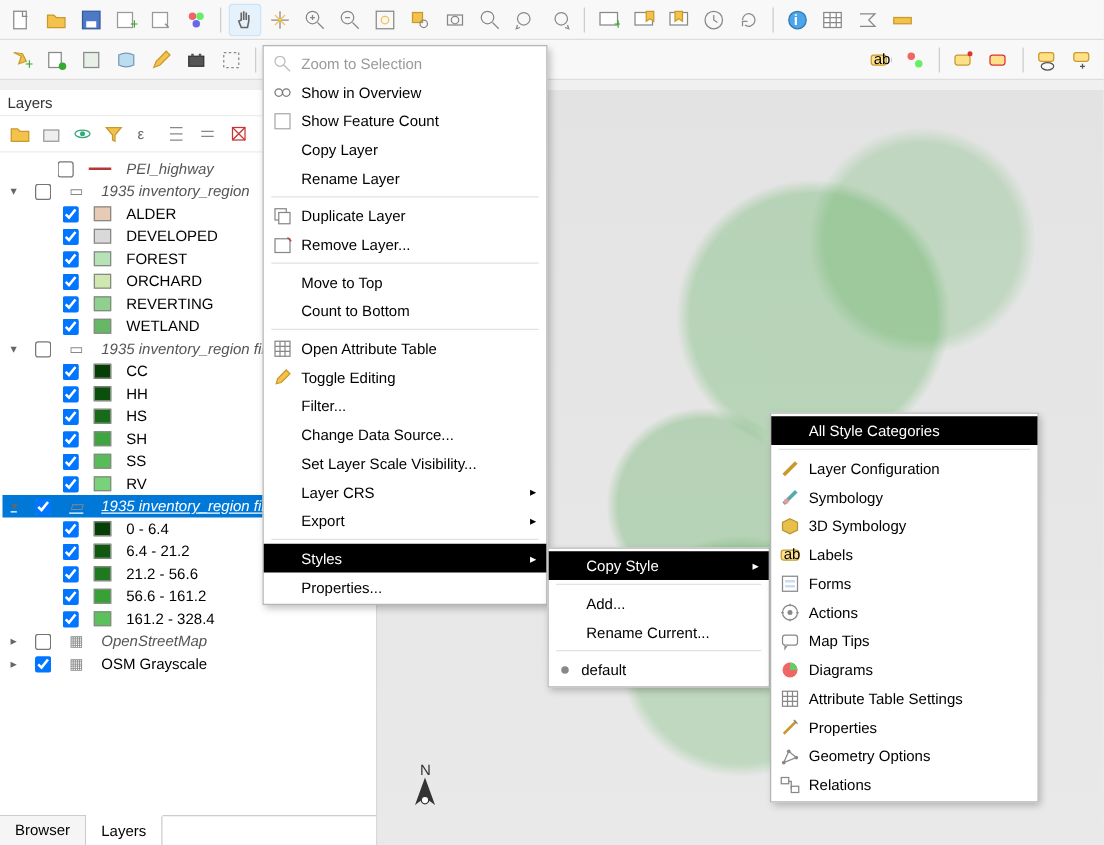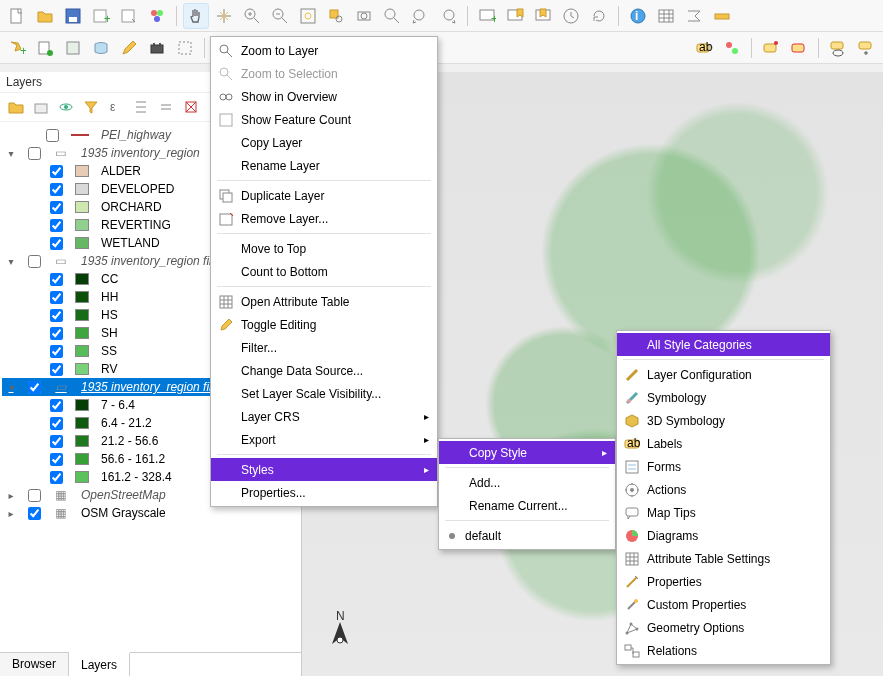--- a/index.html
+++ b/index.html
@@ -44,21 +44,21 @@
   radial-gradient(circle at 50% 75%, rgba(50,160,50,0.22) 0 16%, transparent 18%),
   radial-gradient(circle at 75% 20%, rgba(50,160,50,0.20) 0 12%, transparent 14%),
   linear-gradient(#e3e3e3,#e9e9e9);
 }
 .north-arrow { position: absolute; left: 20px; bottom: 18px; width: 36px; height: 48px; }
 
 
 .menu { position: absolute; background: #fff; border: 1px solid #b5b5b5; box-shadow: 2px 3px 6px rgba(0,0,0,0.25); padding: 2px 0; }
 .menu .mi { display: flex; align-items: center; height: 23px; padding: 0 26px 0 6px; gap: 6px; cursor: default; position: relative; }
 .menu .mi.disabled { color: #9a9a9a; }
-.menu .mi.hl { background: #6d28d9; color: #fff; }
+.menu .mi.hl { background: #000000; color: #fff; }
 .menu .mi .mi-icon { width: 18px; height: 18px; display: inline-flex; align-items: center; justify-content: center; }
 .menu .mi .arrow { position: absolute; right: 8px; font-size: 10px; }
 .menu .mi.hl .arrow { color: #fff; }
 .menu .msep { height: 1px; background: #e2e2e2; margin: 3px 6px; }
 .menu .mi .chk { width: 14px; display: inline-flex; justify-content: center; }
 .menu .mi .dot { width: 6px; height: 6px; border-radius: 50%; background: #888; }
 
 #menu1 { left: 210px; top: 36px; width: 228px; }
 #menu2 { left: 438px; top: 438px; width: 178px; }
 #menu3 { left: 616px; top: 330px; width: 215px; }
@@ -370,20 +370,25 @@
         <span class="swatch" style="background:#e7cbb4"></span>
         <span class="name">ALDER</span>
       </div>
       <div class="tree-row indent2">
         <input type="checkbox" checked="" style="">
         <span class="swatch" style="background:#d9d9d9"></span>
         <span class="name">DEVELOPED</span>
       </div>
       <div class="tree-row indent2">
         <input type="checkbox" checked="" style="">
+        <span class="swatch" style="background:#b6e3b6"></span>
+        <span class="name">FOREST</span>
+      </div>
+      <div class="tree-row indent2">
+        <input type="checkbox" checked="" style="">
         <span class="swatch" style="background:#cfe8b0"></span>
         <span class="name">ORCHARD</span>
       </div>
       <div class="tree-row indent2">
         <input type="checkbox" checked="" style="">
         <span class="swatch" style="background:#8fd08f"></span>
         <span class="name">REVERTING</span>
       </div>
       <div class="tree-row indent2">
         <input type="checkbox" checked="" style="">
@@ -428,21 +433,21 @@
       </div>
       <div class="tree-row sel">
         <span class="tree-toggle">▾</span>
         <input type="checkbox" checked="" style="">
         <span class="glyph">▭</span>
         <span class="name">1935 inventory_region filtered and a</span>
       </div>
       <div class="tree-row indent2">
         <input type="checkbox" checked="" style="">
         <span class="swatch" style="background:#063f06"></span>
-        <span class="name">7 - 6.4</span>
+        <span class="name">0 - 6.4</span>
       </div>
       <div class="tree-row indent2">
         <input type="checkbox" checked="" style="">
         <span class="swatch" style="background:#0f5a0f"></span>
         <span class="name">6.4 - 21.2</span>
       </div>
       <div class="tree-row indent2">
         <input type="checkbox" checked="" style="">
         <span class="swatch" style="background:#1f7a1f"></span>
         <span class="name">21.2 - 56.6</span>
@@ -479,29 +484,20 @@
 
 <div class="map">
   <svg class="north-arrow" viewBox="0 0 36 48">
     <text x="14" y="10" font-size="10" fill="#333">N</text>
     <polygon points="18,12 26,34 18,28 10,34" fill="#333"></polygon>
     <circle cx="18" cy="30" r="3" fill="#fff" stroke="#333"></circle>
   </svg>
 </div>
 
 <div class="menu" id="menu1">
-  <div class="mi">
-      <span class="mi-icon">
-        <svg width="16" height="16">
-          <circle cx="6" cy="6" r="4" fill="none" stroke="#777"></circle>
-          <path d="M9 9l5 5" stroke="#777"></path>
-        </svg>
-      </span>
-      <span>Zoom to Layer</span>
-    </div>
   <div class="mi disabled">
       <span class="mi-icon">
         <svg width="16" height="16">
           <circle cx="6" cy="6" r="4" fill="none" stroke="#bbb"></circle>
           <path d="M9 9l5 5" stroke="#bbb"></path>
         </svg>
       </span>
       <span>Zoom to Selection</span>
     </div>
   <div class="mi">
@@ -721,29 +717,20 @@
       <span>Attribute Table Settings</span>
     </div>
   <div class="mi">
       <span class="mi-icon">
         <svg width="16" height="16">
           <path d="M3 13L13 3" stroke="#c79a2d" stroke-width="2"></path>
           <path d="M11 2l3 3" stroke="#888"></path>
         </svg>
       </span>
       <span>Properties</span>
-    </div>
-  <div class="mi">
-      <span class="mi-icon">
-        <svg width="16" height="16">
-          <path d="M4 12l8-8" stroke="#888" stroke-width="2"></path>
-          <circle cx="12" cy="4" r="2" fill="#f4c24b"></circle>
-        </svg>
-      </span>
-      <span>Custom Properties</span>
     </div>
   <div class="mi">
       <span class="mi-icon">
         <svg width="16" height="16">
           <path d="M3 13l4-9 6 5z" fill="none" stroke="#888"></path>
           <circle cx="3" cy="13" r="1.5" fill="#888"></circle>
           <circle cx="7" cy="4" r="1.5" fill="#888"></circle>
           <circle cx="13" cy="9" r="1.5" fill="#888"></circle>
         </svg>
       </span>

